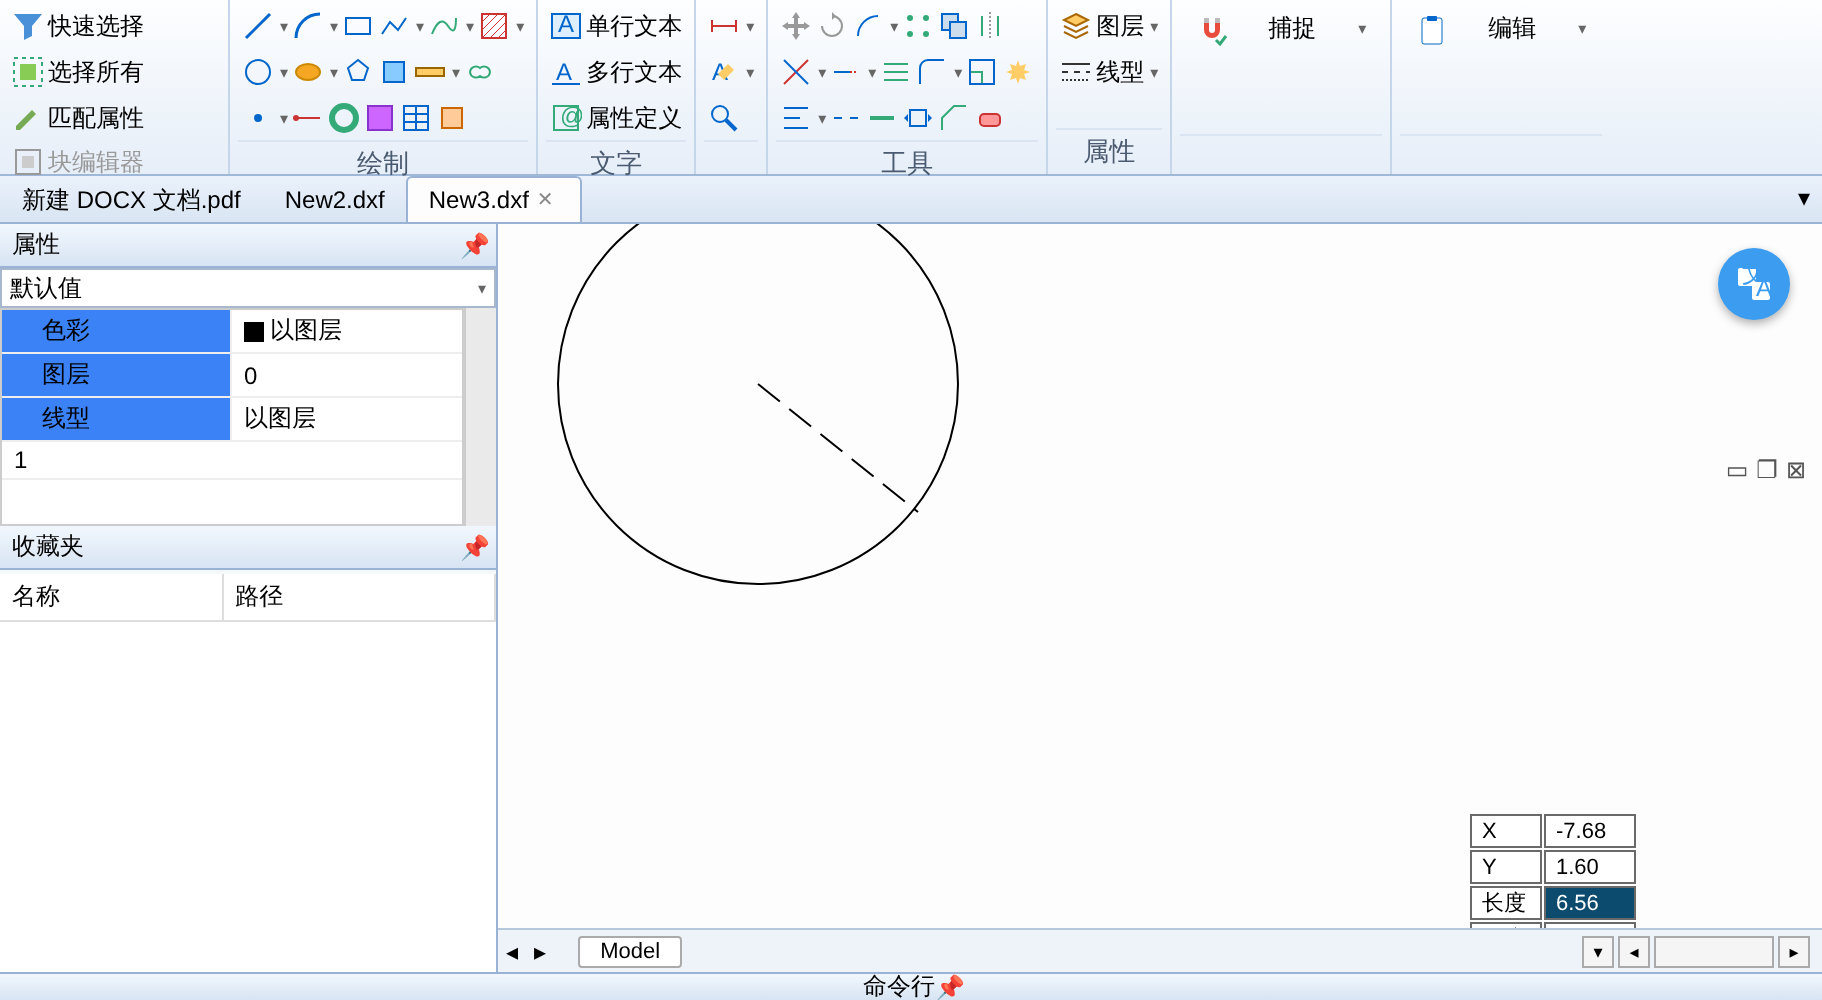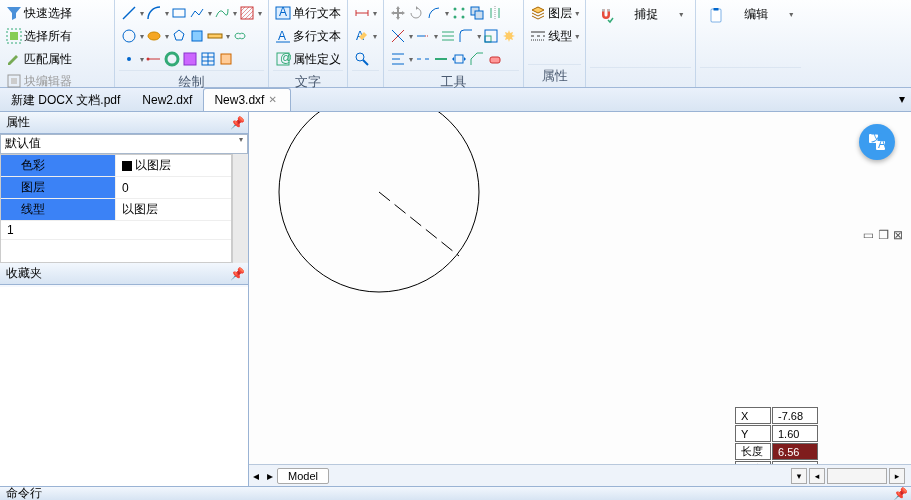--- a/index.html
+++ b/index.html
@@ -16,45 +16,45 @@
 .dd{font-size:8px;color:#666;margin-left:1px}
 .tabs{height:24px;background:linear-gradient(#eaf1fb,#d9e5f3);border-bottom:1px solid #9ab3d4;display:flex;align-items:center;padding-left:0;position:relative}
 .tab{padding:4px 10px;border:1px solid transparent;border-bottom:none;cursor:pointer;display:flex;align-items:center;gap:4px;font-size:11px}
 .tab.active{background:#fdfdfd;border-color:#9ab3d4;border-radius:3px 3px 0 0}
 .tab-close{width:12px;height:12px;font-size:10px;color:#888}
 .tabs-dd{position:absolute;right:6px;top:4px;cursor:pointer}
 .main{display:flex;height:calc(500px - 88px - 24px - 14px)}
 .left{width:249px;display:flex;flex-direction:column;border-right:1px solid #9ab3d4}
 .panel-title{background:linear-gradient(#f2f7fd,#d7e4f3);border-bottom:1px solid #9ab3d4;padding:2px 6px;display:flex;justify-content:space-between;align-items:center;font-size:12px}
 .pin{width:12px;cursor:pointer}
-.combo{width:100%;border:1px solid #a8b8cc;background:#fff;height:20px;display:flex;align-items:flex-start;justify-content:space-between;padding:0 4px}
+.combo{width:100%;border:1px solid #a8b8cc;background:#fff;height:20px;display:flex;align-items:center;justify-content:space-between;padding:0 4px}
 .prop-grid{background:#fff;border:1px solid #ccc}
 .prop-h{background:#ececec;padding:2px 4px;font-size:11px;border-bottom:1px solid #ddd}
 .prop-row{display:flex;border-bottom:1px solid #eee}
 .prop-k{width:50%;padding:2px 6px 2px 20px;border-right:1px solid #eee;background:#3b82f6}
 .prop-v{width:50%;padding:2px 6px;display:flex;align-items:center;gap:3px}
 .sw{width:10px;height:10px;background:#000}
 .scroll-stub{width:16px;background:#eaeaea;border-left:1px solid #ccc}
 .prop-wrap{display:flex;flex:0 0 auto}
 .fav{flex:1;display:flex;flex-direction:column;margin-top:2px}
 .fav-head{display:flex;background:#fff;border-bottom:1px solid #ddd}
 .fav-col{padding:3px 6px;border-right:1px solid #ddd}
 .fav-body{flex:1;background:#fff}
 .canvas{flex:1;position:relative;background:#fdfdfd}
 .canvas svg{position:absolute;top:0;left:0}
 .coord-box{position:absolute;top:295px;left:486px;display:grid;grid-template-columns:auto auto;gap:1px}
 .coord-box div{border:1px solid #6a6a6a;background:#fff;padding:1px 5px;font-size:11px;height:17px;display:flex;align-items:center}
 .coord-k{min-width:36px}
 .coord-v{min-width:42px}
-.coord-v.sel{background:#7f1d1d;color:#fff}
+.coord-v.sel{background:#0c4a6e;color:#fff}
 .model-bar{position:absolute;bottom:0;left:0;right:0;height:22px;display:flex;align-items:center;border-top:1px solid #b8c8dc;background:#eef3fa}
-.model-tab{border:1px solid #aaa;background:#fff;padding:1px 10px;margin-left:0;font-size:11px;border-radius:2px}
+.model-tab{border:1px solid #aaa;background:#fff;padding:1px 10px;margin-left:12px;font-size:11px;border-radius:2px}
 .model-sc{margin-left:auto;display:flex;gap:2px;padding-right:6px}
 .sc-btn{width:16px;height:16px;border:1px solid #aaa;background:#f5f5f5;display:flex;align-items:center;justify-content:center;font-size:9px}
-.cmd{height:14px;background:linear-gradient(#f2f7fd,#d7e4f3);border-top:1px solid #9ab3d4;padding:0 6px;font-size:11px;display:flex;align-items:center;justify-content:space-between}
+.cmd{height:14px;background:linear-gradient(#f2f7fd,#d7e4f3);border-top:1px solid #9ab3d4;padding:0 6px;font-size:11px;display:flex;align-items:center;justify-content:center}
 .fab{position:absolute;right:16px;top:124px;width:36px;height:36px;border-radius:50%;background:#3b9cf0;display:flex;align-items:center;justify-content:center;box-shadow:0 2px 5px rgba(0,0,0,.3)}
 .wctrl{position:absolute;right:8px;top:116px;display:flex;gap:4px;font-size:11px;color:#555}
 </style>
 </head>
 <body>
 
 <div class="ribbon">
   <div class="ribbon-group">
     <div class="rg-col">
       <div class="rg-row">
@@ -520,20 +520,24 @@
         <div style="height:22px"></div>
       </div>
       <div class="scroll-stub"></div>
     </div>
 
     <div class="panel-title">
       <span>收藏夹</span>
       <span class="pin">📌</span>
     </div>
     <div class="fav">
+      <div class="fav-head">
+        <div class="fav-col" style="width:45%">名称</div>
+        <div class="fav-col" style="flex:1">路径</div>
+      </div>
       <div class="fav-body"></div>
     </div>
   </div>
 
   <div class="canvas">
     <svg width="660" height="350">
       <circle cx="130" cy="80" r="100" fill="none" stroke="#000" stroke-width="1"></circle>
       <line x1="130" y1="80" x2="210" y2="144" stroke="#000" stroke-width="1" stroke-dasharray="14 6"></line>
     </svg>
 

